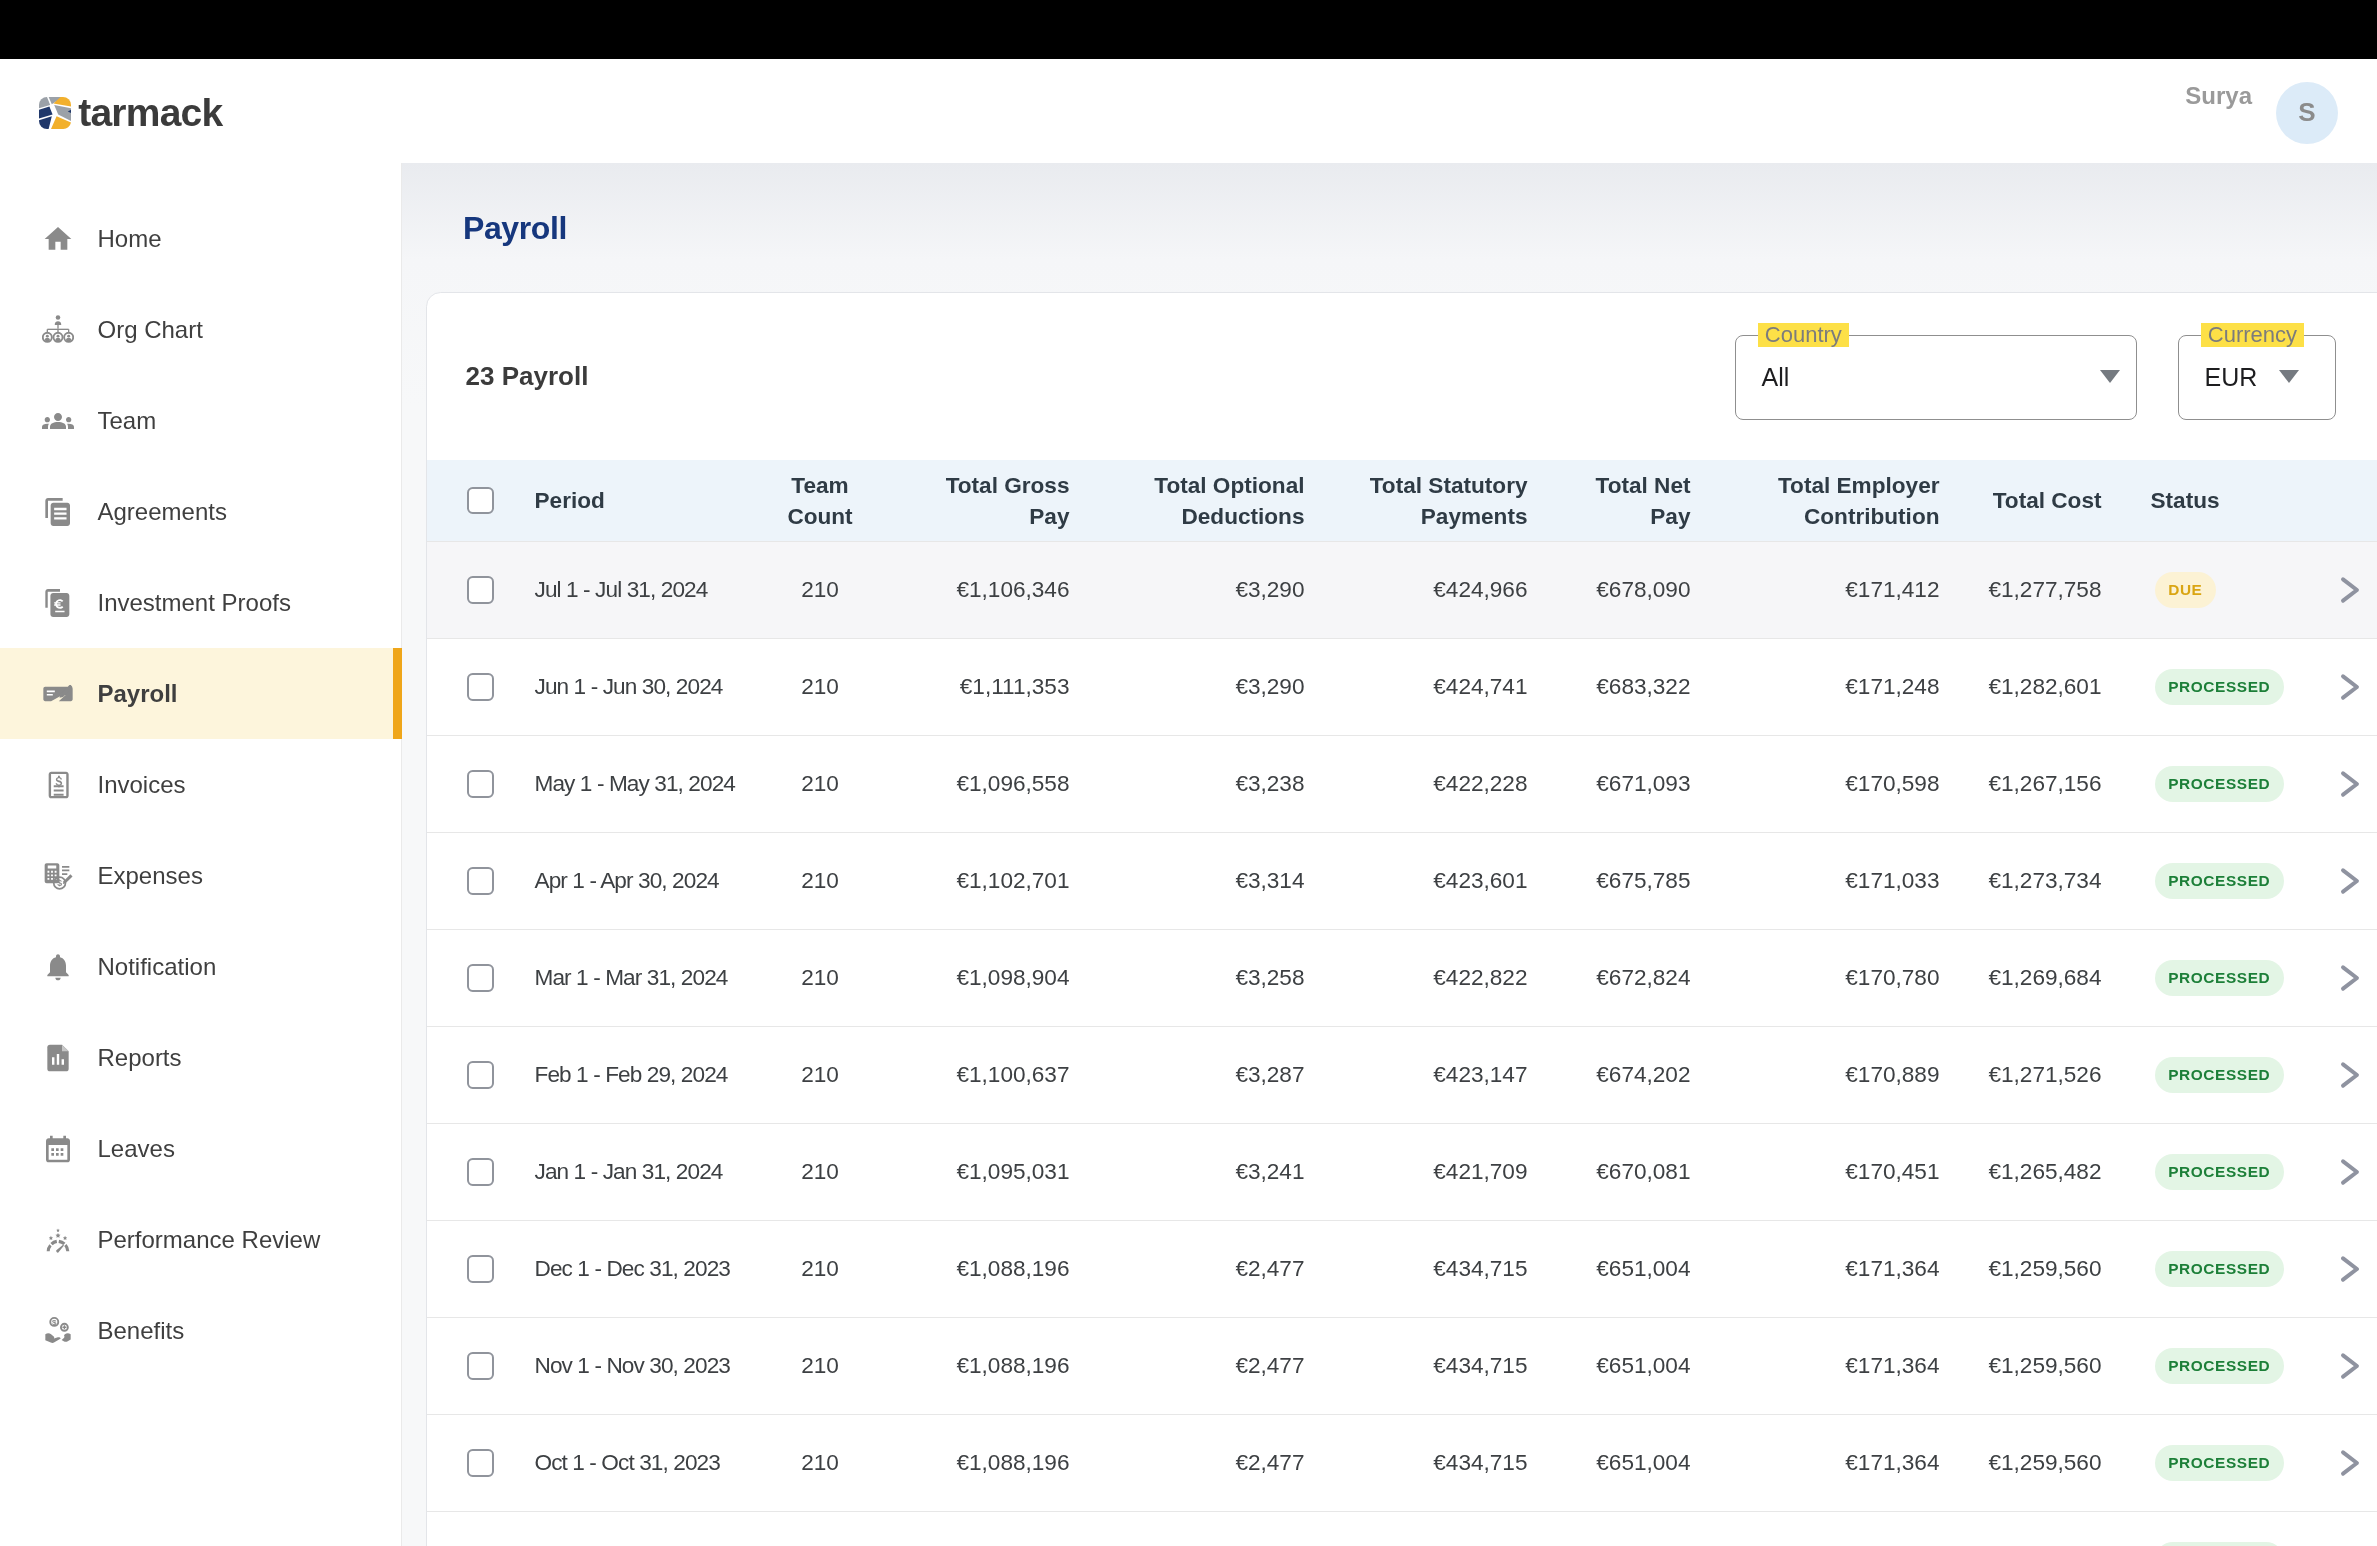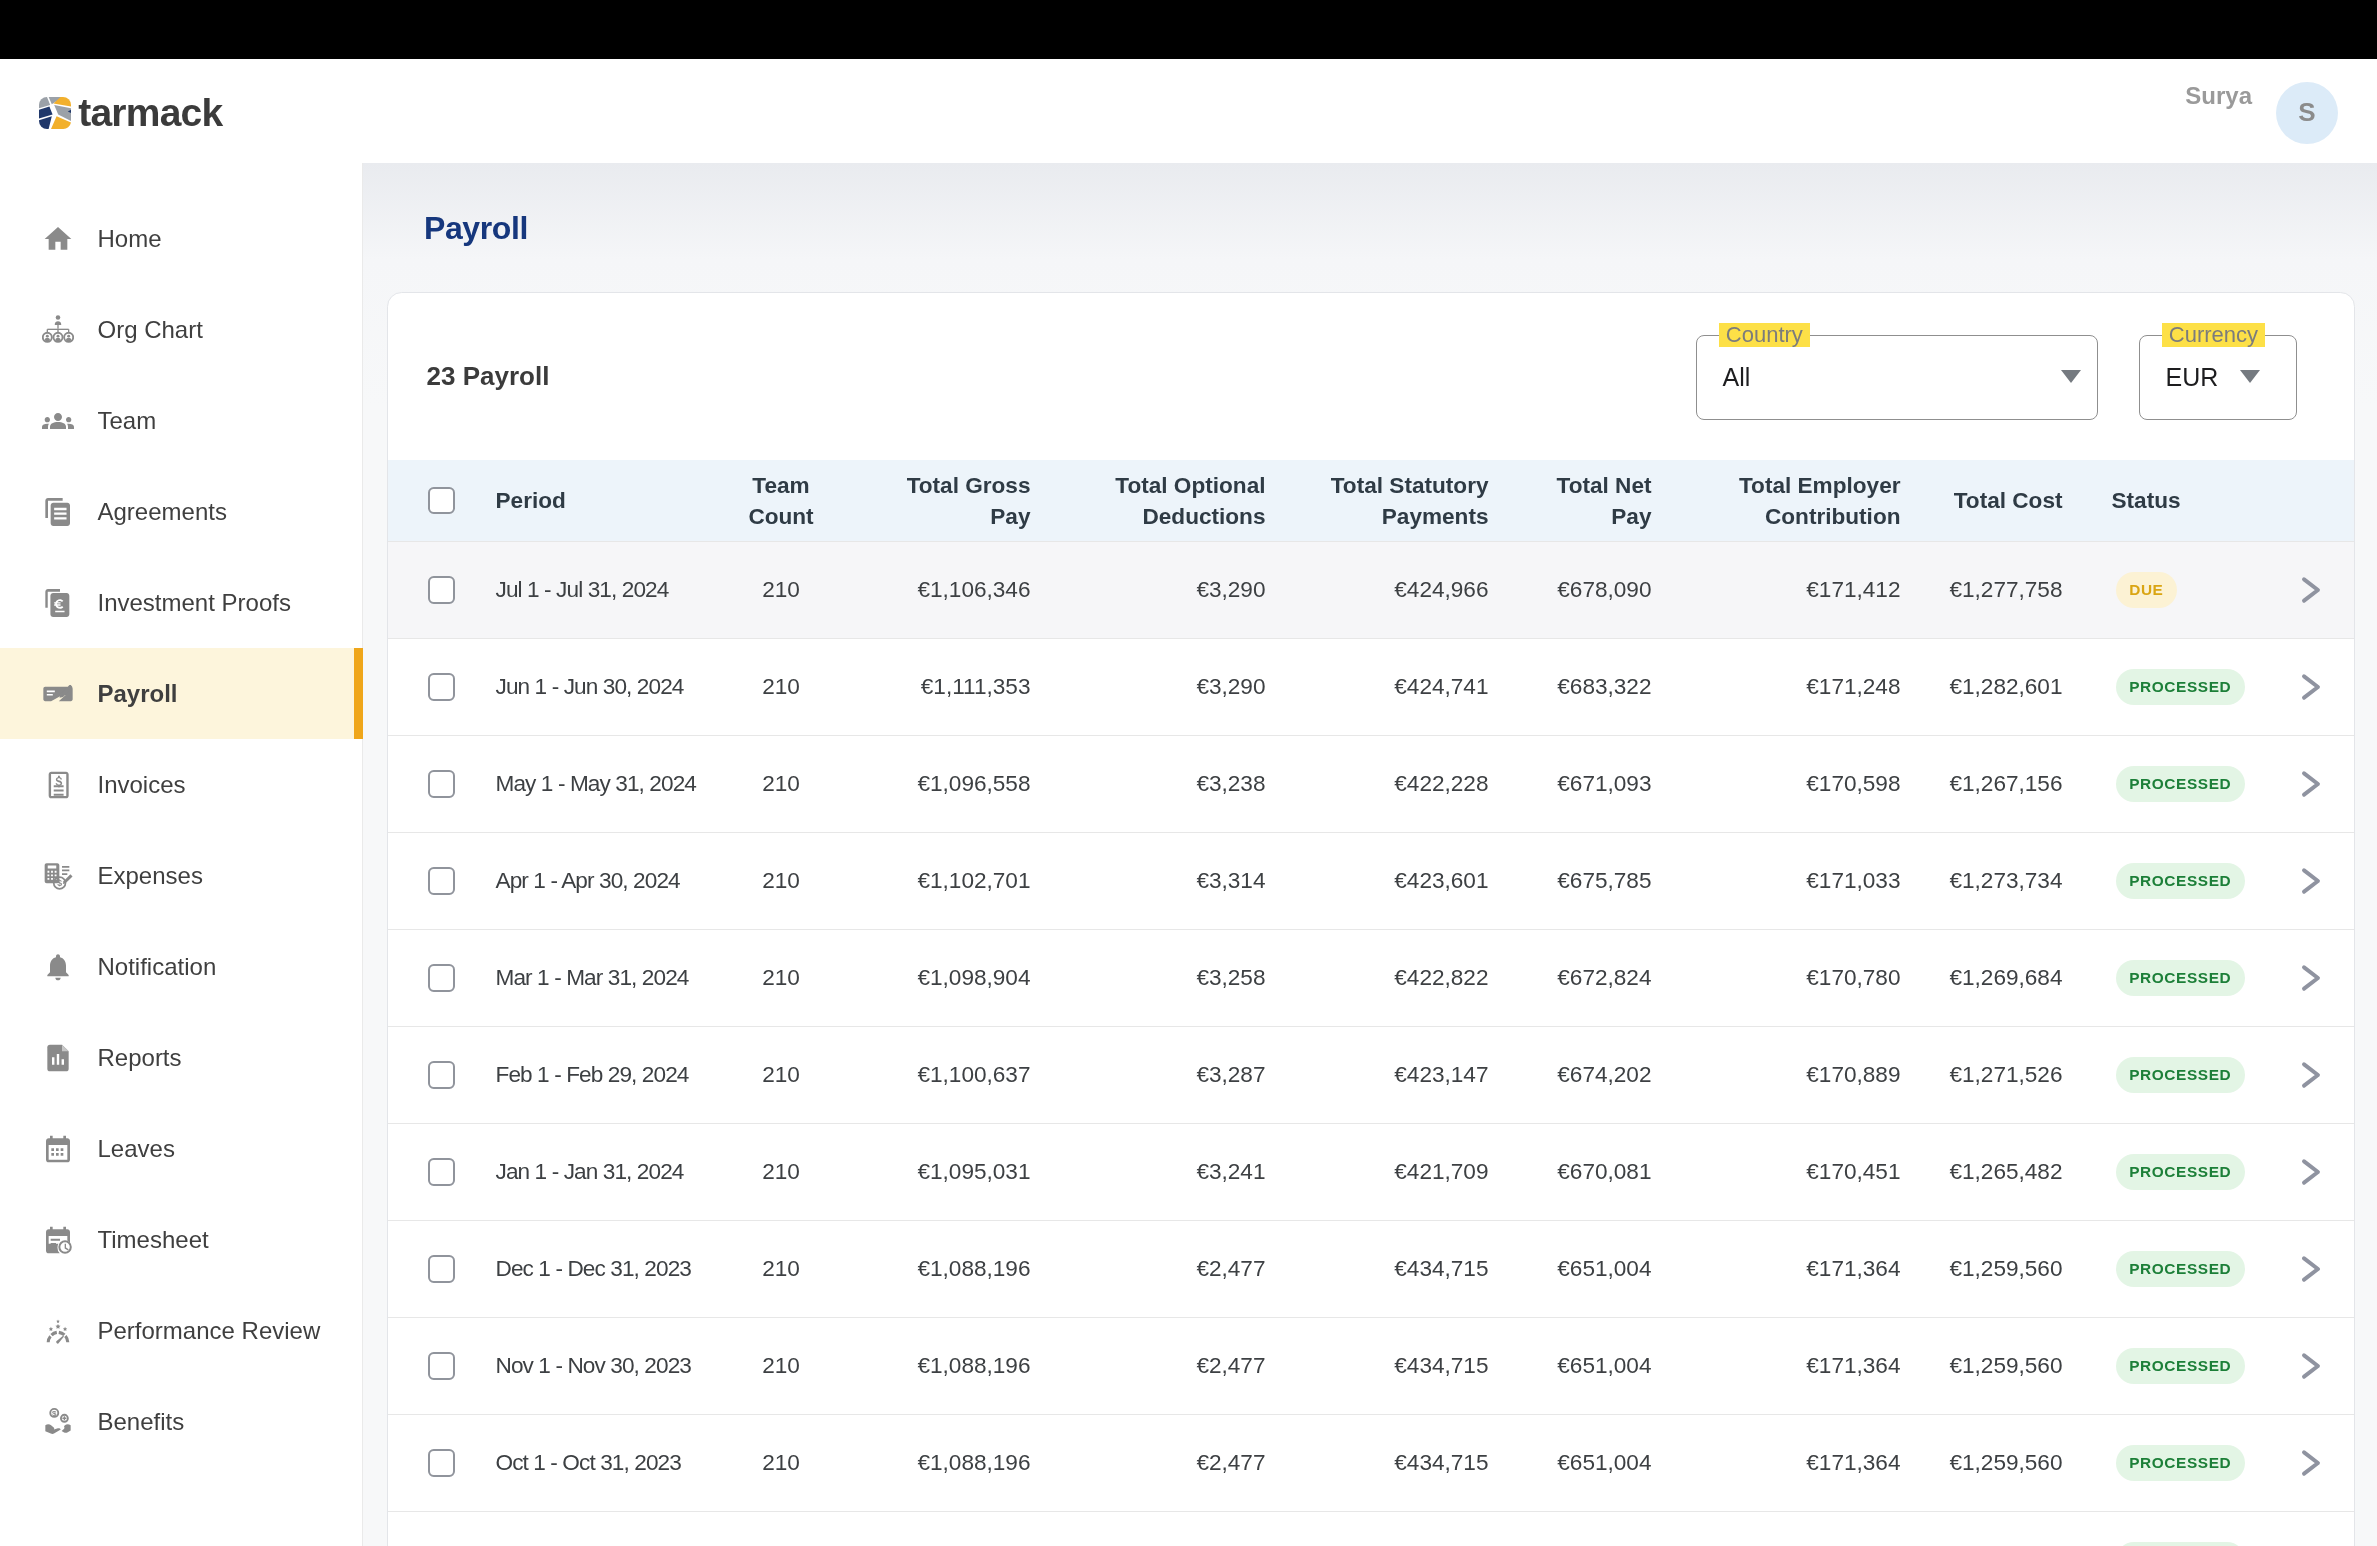--- a/index.html
+++ b/index.html
@@ -7,21 +7,21 @@
 .topbar{height:59px;background:#000;}
 .appbar{height:104px;background:#fff;position:relative;}
 .logo{position:absolute;left:39px;top:32px;display:flex;align-items:center;}
 .logo svg{width:32px;height:32px;display:block;}
 .logoText{font-size:39px;font-weight:bold;color:#3b3b3b;letter-spacing:-0.8px;margin-left:7.3px;}
 .user{position:absolute;right:39px;top:22.6px;height:63px;display:flex;align-items:flex-start;}
 .userName{font-size:24px;font-weight:600;color:#9a9a9a;margin-right:24px;}
 .avatar{width:62px;height:62px;border-radius:50%;background:#dcebf8;color:#8b8b8b;
   font-size:26px;font-weight:bold;display:flex;align-items:center;justify-content:center;}
 .layout{display:flex;height:1384px;}
-aside{width:363px;box-sizing:border-box;border-right:1.6px solid #eaeaea;background:#fff;
+aside{width:402px;box-sizing:border-box;border-right:1.6px solid #eaeaea;background:#fff;
   padding-top:30px;flex:none;}
 .nav{height:91px;display:flex;align-items:center;padding-left:42px;color:#3f3f3f;
   font-size:24px;position:relative;}
 .nav svg{width:32px;height:32px;margin-right:23.5px;flex:none;}
 .nav.active{background:#fdf5dc;font-weight:bold;}
 .nav.active::after{content:"";position:absolute;right:-1.6px;top:0;bottom:0;width:9.7px;background:#efa61a;}
 main{flex:1;background:linear-gradient(#e9ebef 0px,#f5f6f8 97px,#f7f8f9 243px);position:relative;}
 h1{position:absolute;left:61px;top:47px;margin:0;font-size:32px;color:#16377d;letter-spacing:-0.4px;}
 .card{position:absolute;left:23.5px;top:129px;width:1968px;height:1423px;background:#fff;
   border:0.8px solid #e3e5e9;border-radius:14.6px;box-sizing:border-box;overflow:hidden;}
@@ -182,29 +182,20 @@
       </div>
   <div class="nav">
         <svg viewBox="0 0 24 24" fill="#8a8a8a">
           <path d="M19 4h-1V2h-2v2H8V2H6v2H5c-1.11 0-1.99.9-1.99 2L3 20c0 1.1.89 2 2 2h14c1.1 0 2-.9 2-2V6c0-1.1-.9-2-2-2zm0 16H5V9h14v11z"></path>
           <path d="M7 11.5h2v2H7zM10.5 11.5h2v2h-2zM14 11.5h2v2h-2zM7 15h2v2H7zM10.5 15h2v2h-2zM14 15h2v2h-2z"></path>
         </svg>
         <span>Leaves</span>
       </div>
   <div class="nav">
         <svg viewBox="0 0 24 24" fill="#8a8a8a">
-          <path d="M19 4h-1V2h-2v2H8V2H6v2H5c-1.11 0-1.99.9-1.99 2L3 20c0 1.1.89 2 2 2h8.3a6 6 0 0 1-1.7-4.4c0-1 .3-2 .7-2.8H5V9h14v3.3c.8.5 1.5 1.1 2 2V6c0-1.1-.9-2-2-2z"></path>
-          <path d="M6.5 11h7v1.6h-7zM6.5 14.2h4v1.6h-4z"></path>
-          <circle cx="17.3" cy="17.3" r="4.3" fill="none" stroke="#8a8a8a" stroke-width="1.5"></circle>
-          <path d="M17 14.8h1v2.9l2 1.2-.5.9-2.5-1.5z"></path>
-        </svg>
-        <span>Timesheet</span>
-      </div>
-  <div class="nav">
-        <svg viewBox="0 0 24 24" fill="#8a8a8a">
           <path d="M3.5 20.5a8.6 8.6 0 0 1 2-5.4l1.7 1.6a6.4 6.4 0 0 0-1.4 3.8z"></path>
           <path d="M6.3 14.3a8.6 8.6 0 0 1 4.6-2.4l.4 2.3a6.4 6.4 0 0 0-3.3 1.7z"></path>
           <path d="M12.8 11.9a8.6 8.6 0 0 1 4.8 2.2l-1.6 1.7a6.4 6.4 0 0 0-3.6-1.6z"></path>
           <path d="M18.4 15a8.6 8.6 0 0 1 2.1 5.5h-2.3a6.4 6.4 0 0 0-1.5-4z"></path>
           <path d="M11.2 19.3l4.6-3.8.7.7-3.8 4.6a1.1 1.1 0 1 1-1.5-1.5z"></path>
           <path d="M12 6.7l.6 1.2 1.3.2-.95.9.2 1.3L12 9.7l-1.15.6.2-1.3-.95-.9 1.3-.2zM6.7 8.9l.5 1 1.1.2-.8.8.2 1.1-1-.5-1 .5.2-1.1-.8-.8 1.1-.2zM17.3 8.9l.5 1 1.1.2-.8.8.2 1.1-1-.5-1 .5.2-1.1-.8-.8 1.1-.2zM12 3.4l.4.9.9.1-.65.7.15.9-.8-.4-.8.4.15-.9-.65-.7.9-.1z"></path>
         </svg>
         <span>Performance Review</span>
       </div>
   <div class="nav">

